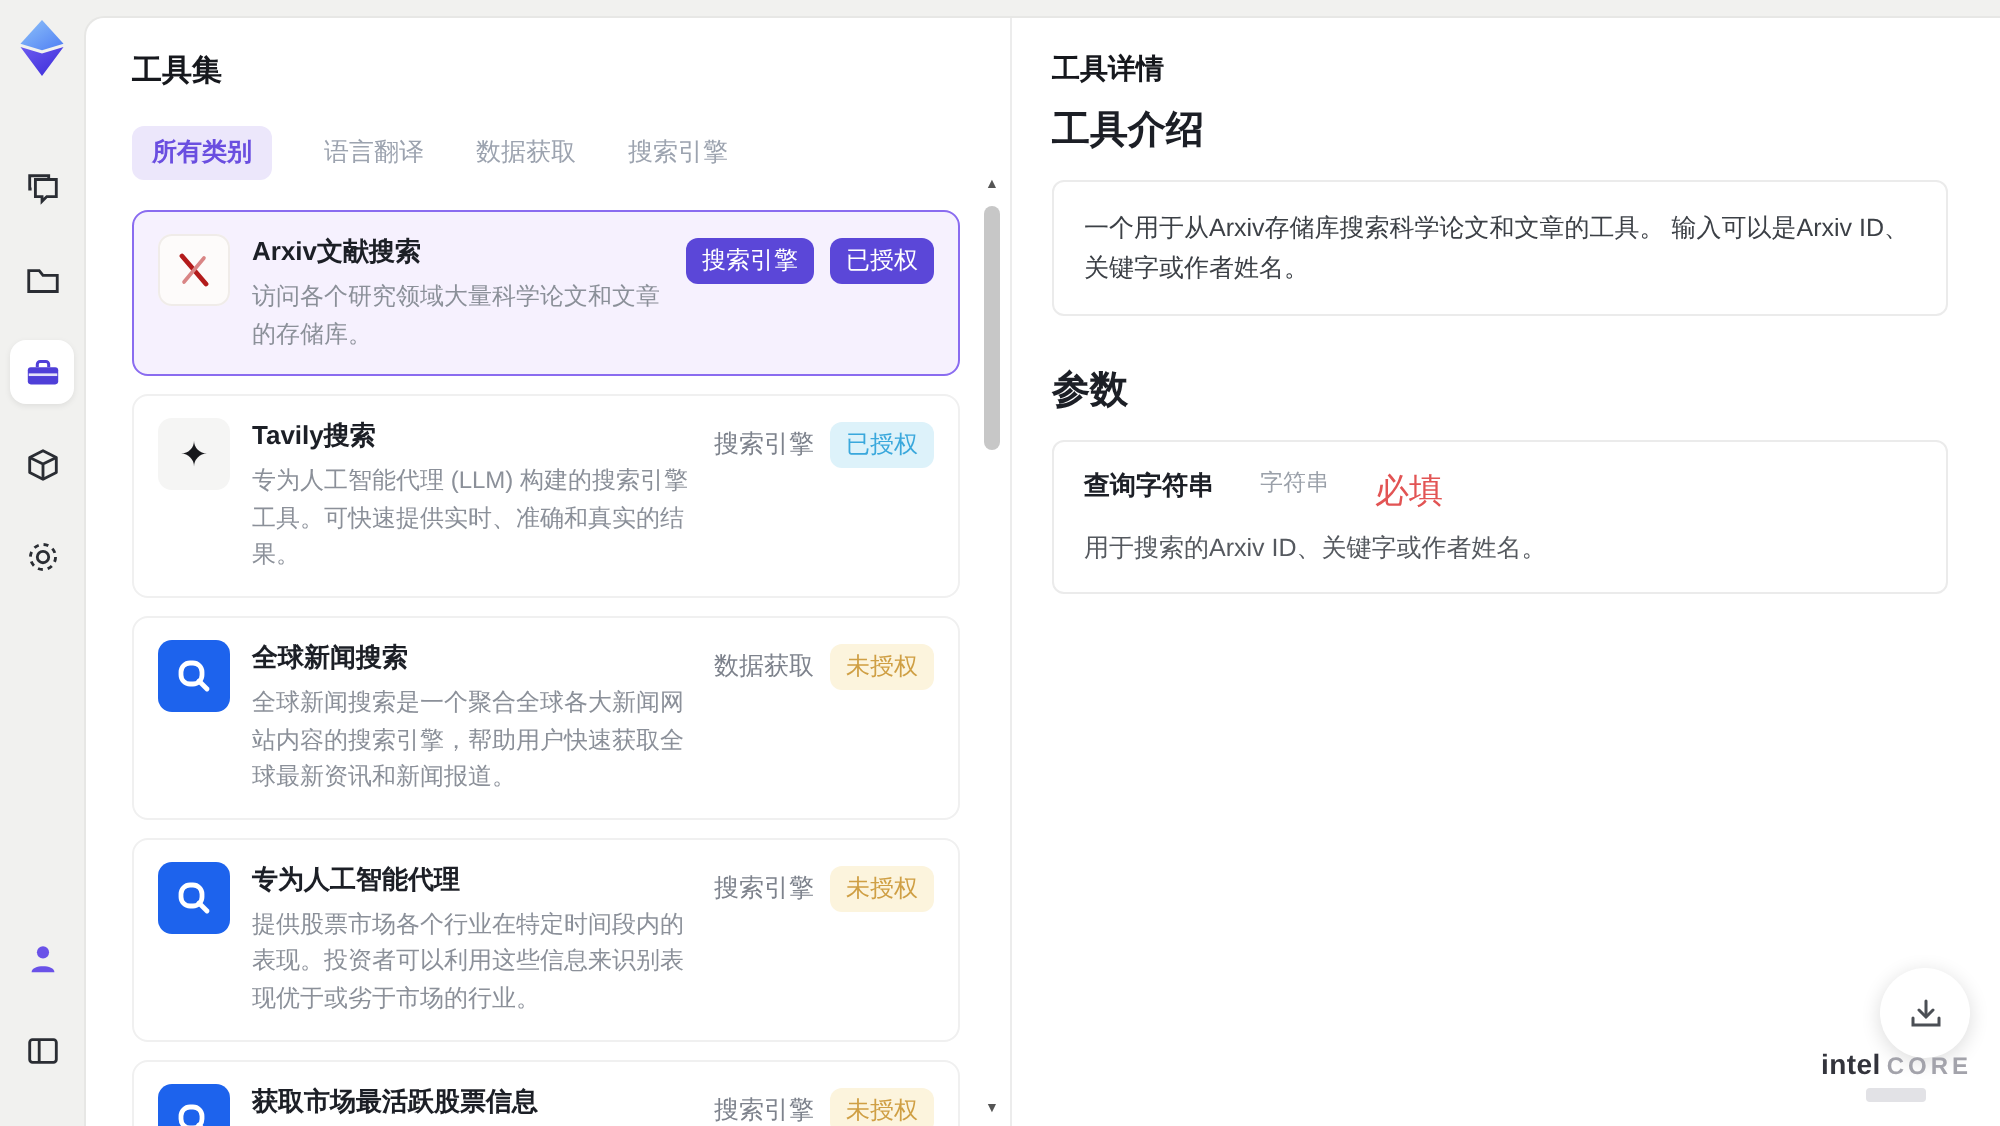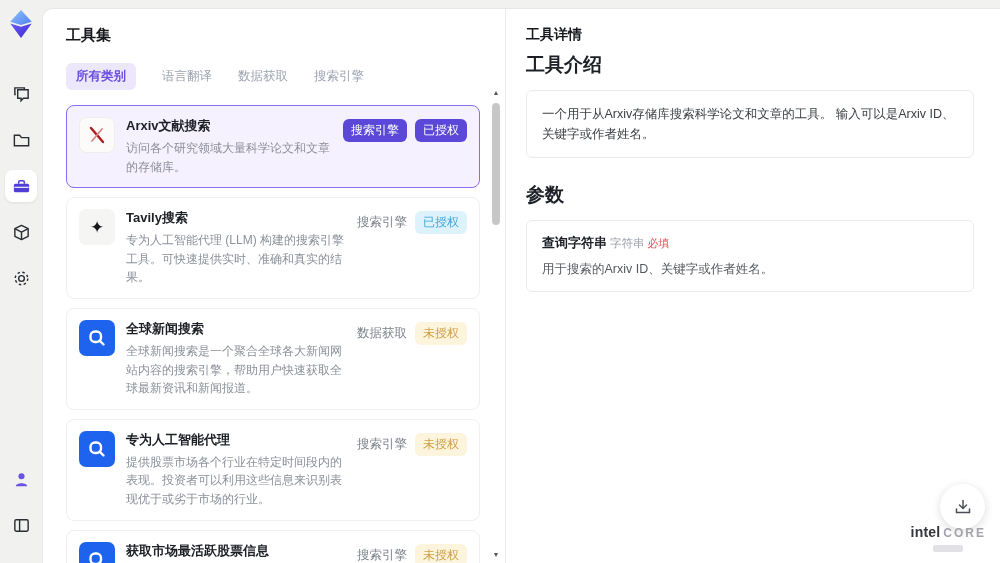--- a/index.html
+++ b/index.html
@@ -48,24 +48,24 @@
   .sbar .arr.up { top:0; }
   .sbar .arr.down { bottom:0; }
   .sbar .thumb { position:absolute; left:2px; top:14px; width:8px; height:122px; background:#c7c7c7; border-radius:4px; cursor:pointer; }
 
   
   .detail-pane { flex:1; padding:17px 26px 0 20px; }
   .detail-title { font-size:14px; font-weight:bold; color:#16181d; margin-bottom:8px; }
   .section-h { font-size:19px; font-weight:bold; color:#1c1f26; margin-bottom:12px; }
   .box { border:1px solid #ebebeb; border-radius:6px; padding:13px 15px; margin-bottom:24px; }
   .box p { font-size:12.5px; color:#3c4046; line-height:1.6; }
-  .param-line { display:flex; align-items:center; gap:3px; margin-bottom:9px; }
+  .param-line { display:flex; align-items:flex-start; gap:23px; margin-bottom:9px; }
   .param-name { font-size:13px; font-weight:bold; color:#1c1f26; }
   .param-type { font-size:11.5px; color:#9aa0a9; }
-  .param-req { font-size:11px; color:#e25454; }
+  .param-req { font-size:17px; color:#e25454; }
   .param-desc { font-size:12.5px; color:#55595f; }
 
   
   .fab { position:absolute; right:15px; bottom:34px; width:45px; height:45px; border-radius:50%; background:#fff; box-shadow:0 2px 10px rgba(0,0,0,.14); display:flex; align-items:center; justify-content:center; cursor:pointer; }
   .brand { position:absolute; right:14px; bottom:8px; text-align:center; line-height:1; }
   .brand .row { display:flex; align-items:baseline; gap:3px; justify-content:flex-end; }
   .brand .intel { font-size:14px; font-weight:bold; color:#33343c; letter-spacing:.2px; }
   .brand .core { font-size:12px; color:#a3a3ab; letter-spacing:2px; font-weight:bold; }
   .brand .bar { display:inline-block; margin-top:3px; width:30px; height:7px; background:#e2e2e6; border-radius:2px; }
 </style>

